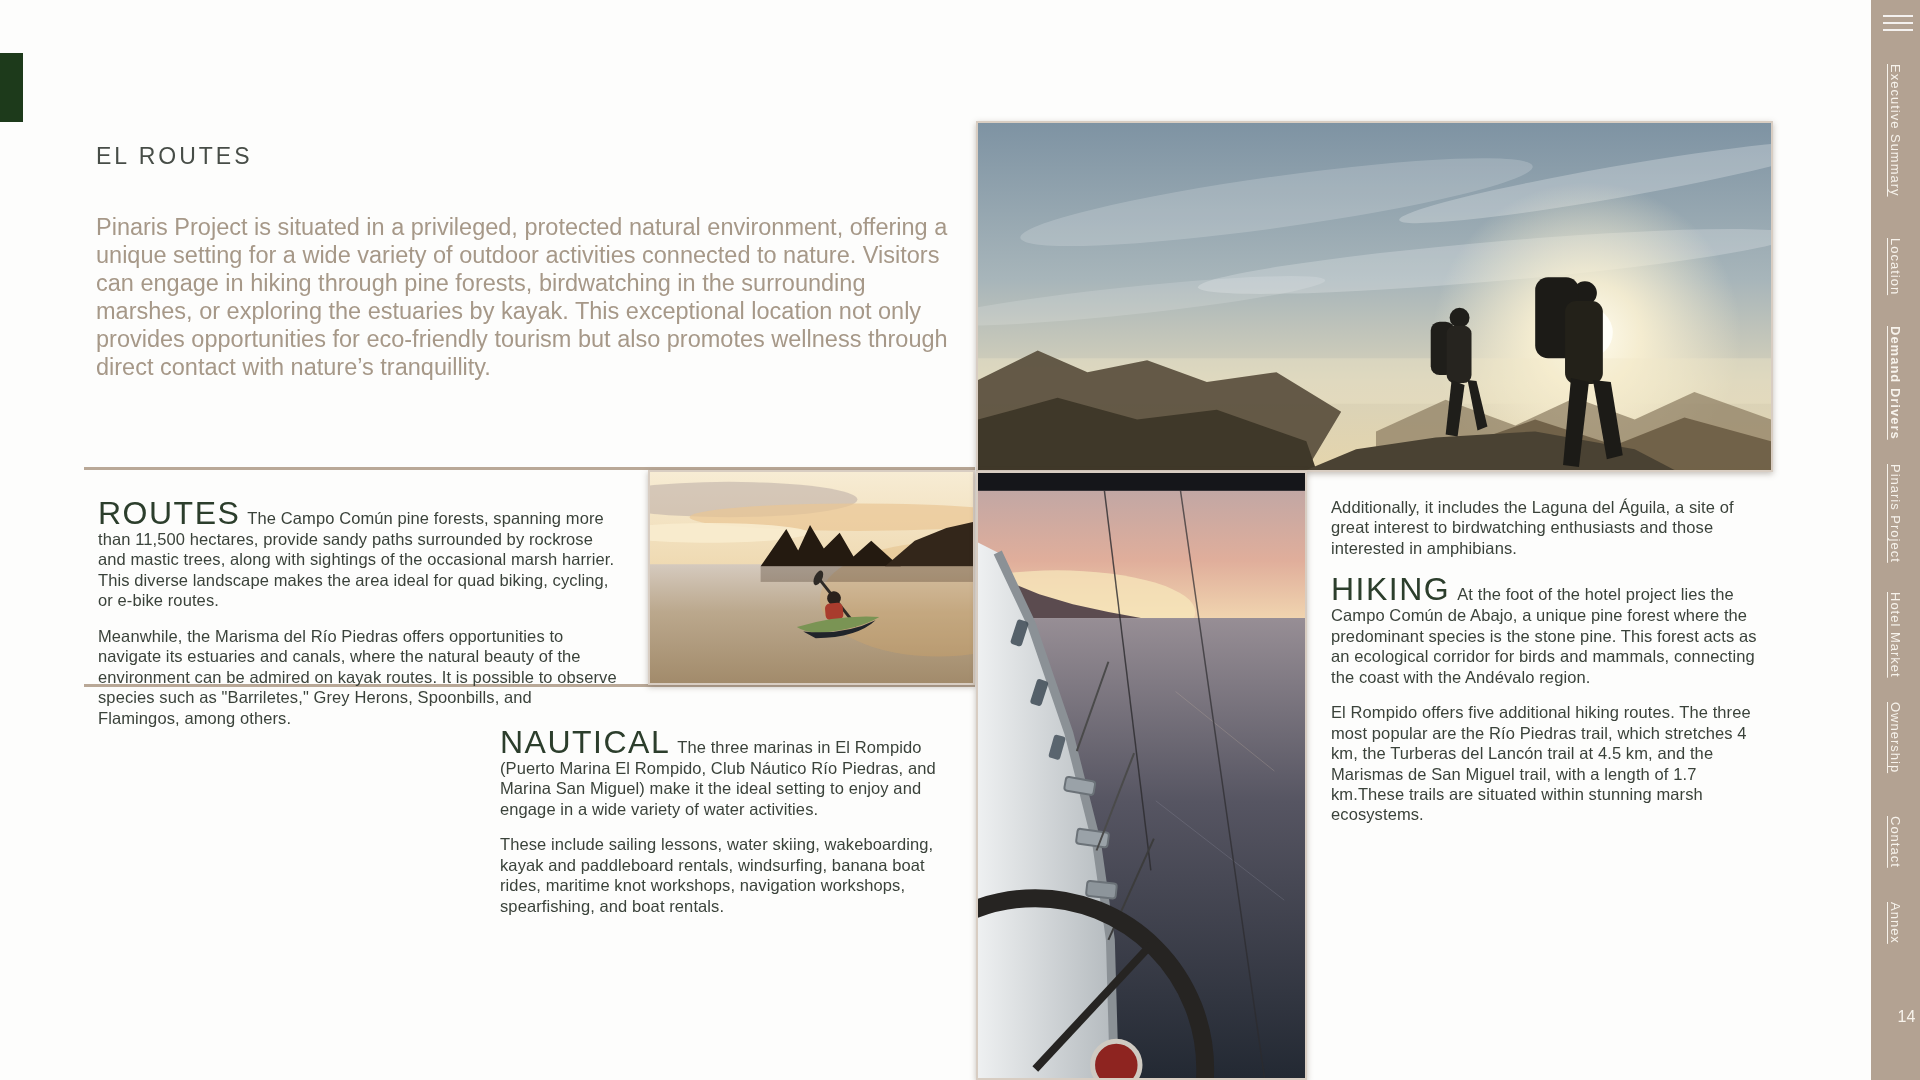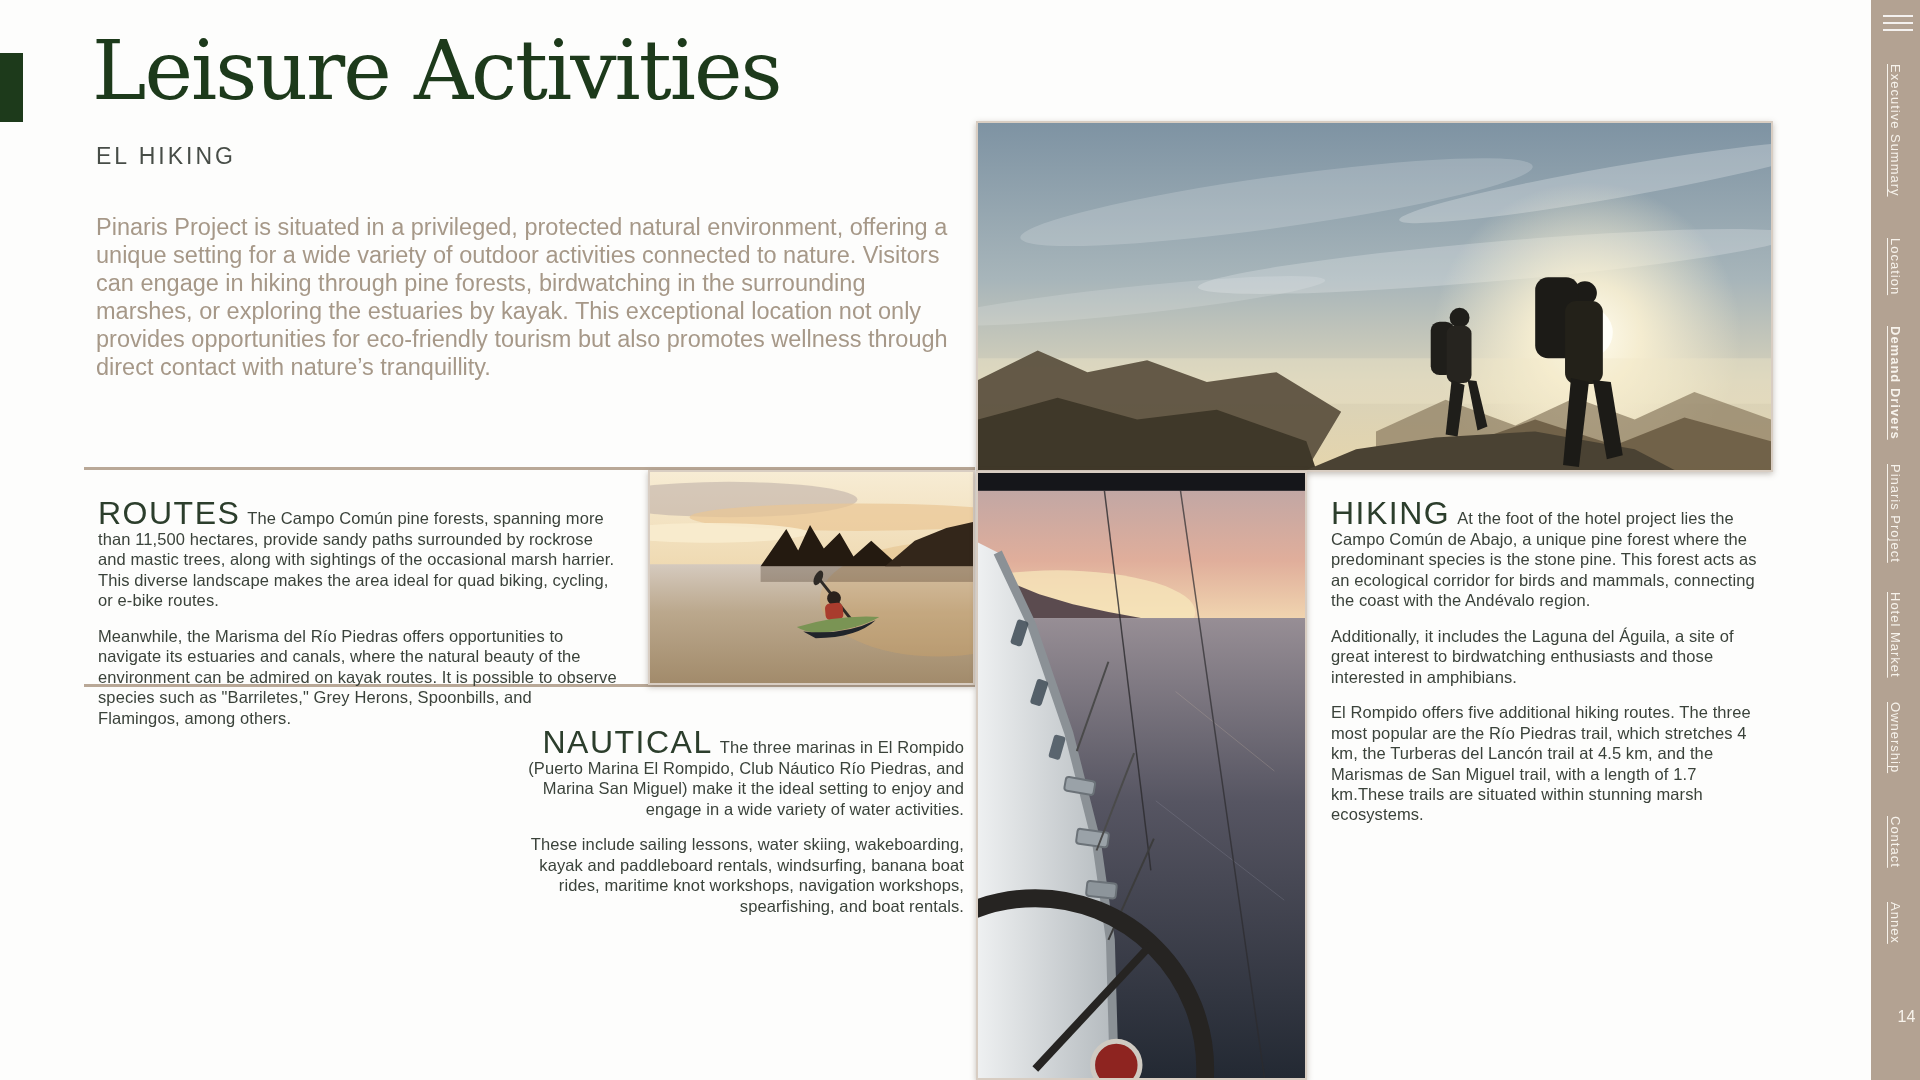--- a/index.html
+++ b/index.html
@@ -30,21 +30,21 @@
   }
 
   
   .rule { position:absolute; height:3px; background:#b9a897; }
   .rule-top    { left:84px; top:467px; width:891px; }
   .rule-bottom { left:84px; top:684px; width:891px; }
 
   
   .section { position:absolute; }
   .section-routes   { left:98px;  top:497px; width:520px; }
-  .section-nautical { left:500px; top:726px; width:464px;text-align:right; }
+  .section-nautical { left:500px; top:726px; width:464px; }
   .section-hiking   { left:1331px; top:497px; width:442px; }
   .body-p {
     font-size:16.5px; line-height:1.24; color:#3a423a;
     margin:0 0 15px 0; letter-spacing:0.1px;
   }
   .run-in {
     font-size:32px; color:#2c3e2c; letter-spacing:1.5px;
     margin-right:7px; line-height:1;
   }
 
@@ -86,40 +86,39 @@
     position:absolute; left:0; width:71px; top:1008px;
     text-align:center; color:#f7f3ec; font-size:16px;
   }
 </style>
 </head>
 <body>
 
 <div class="stage">
 
   <div class="accent-block"></div>
-  <div class="page-title">Leisure Activities</div>
-  <div class="page-subtitle">EL HIKING</div>
+  <div class="page-subtitle">EL ROUTES</div>
   <div class="intro">Pinaris Project is situated in a privileged, protected natural environment, offering a unique setting for a wide variety of outdoor activities connected to nature. Visitors can engage in hiking through pine forests, birdwatching in the surrounding marshes, or exploring the estuaries by kayak. This exceptional location not only provides opportunities for eco-friendly tourism but also promotes wellness through direct contact with nature’s tranquillity.</div>
 
   <div class="rule rule-top"></div>
   <div class="rule rule-bottom"></div>
 
   <div class="section section-routes">
     <p class="body-p"><span class="run-in">ROUTES</span><span>The Campo Común pine forests, spanning more than 11,500 hectares, provide sandy paths surrounded by rockrose and mastic trees, along with sightings of the occasional marsh harrier. This diverse landscape makes the area ideal for quad biking, cycling, or e-bike routes.</span></p>
     <p class="body-p"><span>Meanwhile, the Marisma del Río Piedras offers opportunities to navigate its estuaries and canals, where the natural beauty of the environment can be admired on kayak routes. It is possible to observe species such as "Barriletes," Grey Herons, Spoonbills, and Flamingos, among others.</span></p>
   </div>
 
   <div class="section section-nautical">
     <p class="body-p"><span class="run-in">NAUTICAL</span><span>The three marinas in El Rompido (Puerto Marina El Rompido, Club Náutico Río Piedras, and Marina San Miguel) make it the ideal setting to enjoy and engage in a wide variety of water activities.</span></p>
     <p class="body-p"><span>These include sailing lessons, water skiing, wakeboarding, kayak and paddleboard rentals, windsurfing, banana boat rides, maritime knot workshops, navigation workshops, spearfishing, and boat rentals.</span></p>
   </div>
 
   <div class="section section-hiking">
+    <p class="body-p">Additionally, it includes the Laguna del Águila, a site of great interest to birdwatching enthusiasts and those interested in amphibians.</p>
     <p class="body-p"><span class="run-in">HIKING</span><span>At the foot of the hotel project lies the Campo Común de Abajo, a unique pine forest where the predominant species is the stone pine. This forest acts as an ecological corridor for birds and mammals, connecting the coast with the Andévalo region.</span></p>
-    <p class="body-p">Additionally, it includes the Laguna del Águila, a site of great interest to birdwatching enthusiasts and those interested in amphibians.</p>
     <p class="body-p">El Rompido offers five additional hiking routes. The three most popular are the Río Piedras trail, which stretches 4 km, the Turberas del Lancón trail at 4.5 km, and the Marismas de San Miguel trail, with a length of 1.7 km.These trails are situated within stunning marsh ecosystems.</p>
   </div>
 
   <div class="photo photo-hikers">
     <svg viewBox="0 0 797 351" preserveAspectRatio="none">
       <defs>
         <linearGradient id="hsky" x1="0" y1="0" x2="0" y2="1">
           <stop offset="0" stop-color="#7e93a3"></stop>
             <stop offset="0.45" stop-color="#a7b5ba"></stop>
           <stop offset="0.75" stop-color="#d8d2ba"></stop>

